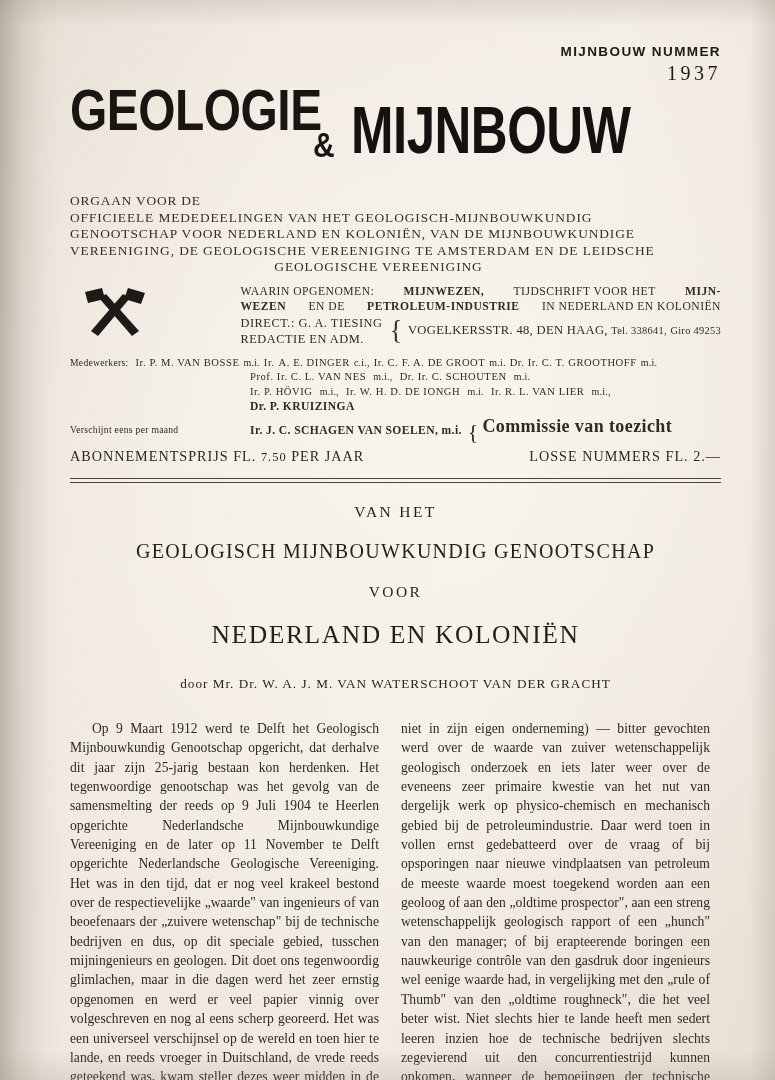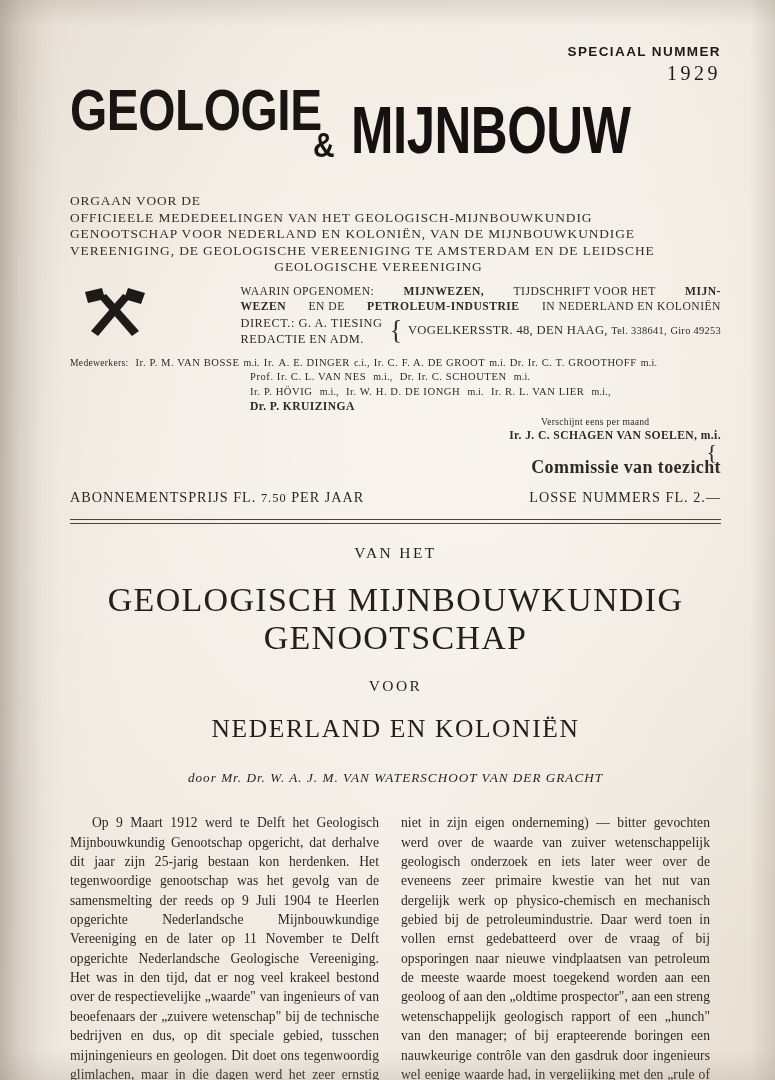--- a/index.html
+++ b/index.html
@@ -201,21 +201,20 @@
     font-weight: bold;
     font-size: 11.6px;
     letter-spacing: 0.4px;
     padding-left: 180px;
     line-height: 16px;
   }
   .mw-lastrow {
     display: flex;
     align-items: flex-end;
     margin-top: 1px;
-    flex-direction: column;
   }
   .mw-verschijnt {
     font-size: 9.6px;
     letter-spacing: 0.3px;
     width: 180px;
     padding-bottom: 2px;
   }
   .mw-soelen { font-weight: bold; font-size: 11.6px; letter-spacing: 0.4px; white-space: nowrap;}
   .mw-brace {
     font-size: 22px;
@@ -252,34 +251,33 @@
     font-size: 26px;
     letter-spacing: 2.0px;
     margin-top: 44px;
   }
   .t-small {
     font-size: 15.5px;
     letter-spacing: 2.4px;
     margin-top: 20px;
   }
   .t-main2 {
-    font-size: 34px;
+    font-size: 20px;
     letter-spacing: 1.3px;
     margin-top: 19px;
   }
   .t-main3 {
     font-size: 25.5px;
     letter-spacing: 1.6px;
     margin-top: 19px;
   }
   .t-author {
     font-size: 13.2px;
     letter-spacing: 1.0px;
     margin-top: 26px;
-    font-style: italic;
   }
 
   
   .columns {
     display: flex;
     gap: 22px;
     margin-top: 27px;
   }
   .col {
     width: 309px;
@@ -295,22 +293,22 @@
 </style>
 </head>
 <body>
 
 <div class="page">
   <div class="paper-tone"></div>
 
   <div class="content">
 
     <div>
-      <div class="issue-line">SPECIAAL NUMMER</div>
-      <div class="issue-year">1929</div>
+      <div class="issue-line">MIJNBOUW NUMMER</div>
+      <div class="issue-year">1937</div>
     </div>
 
     <div class="logo-wrap">
       <div class="logo-geologie">
         <span>GEOLOGIE</span>
       </div>
       <div class="logo-amp">&amp;</div>
       <div class="logo-mijnbouw">
         <span>MIJNBOUW</span>
       </div>

